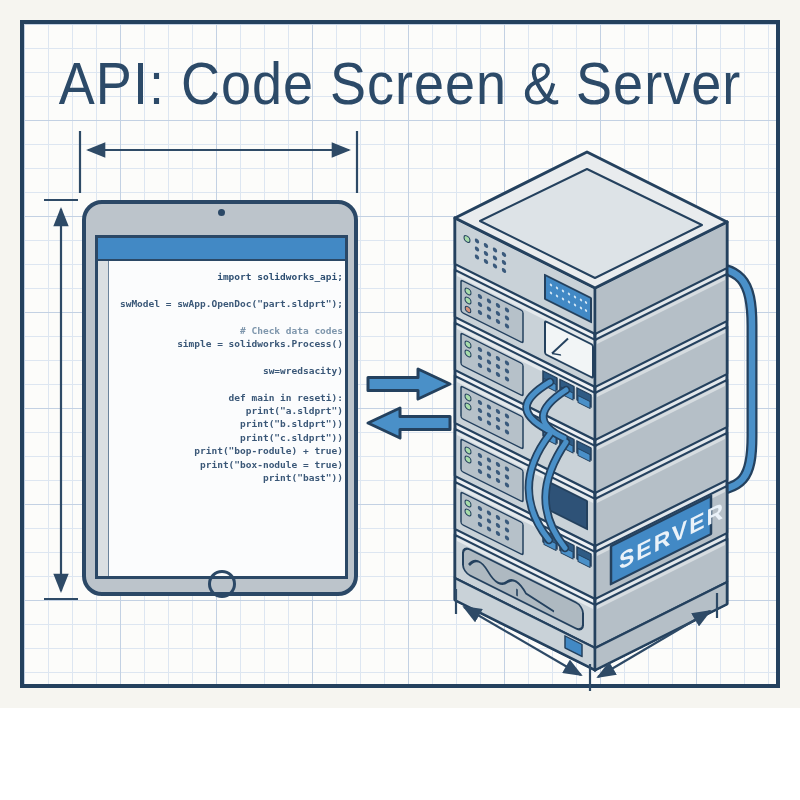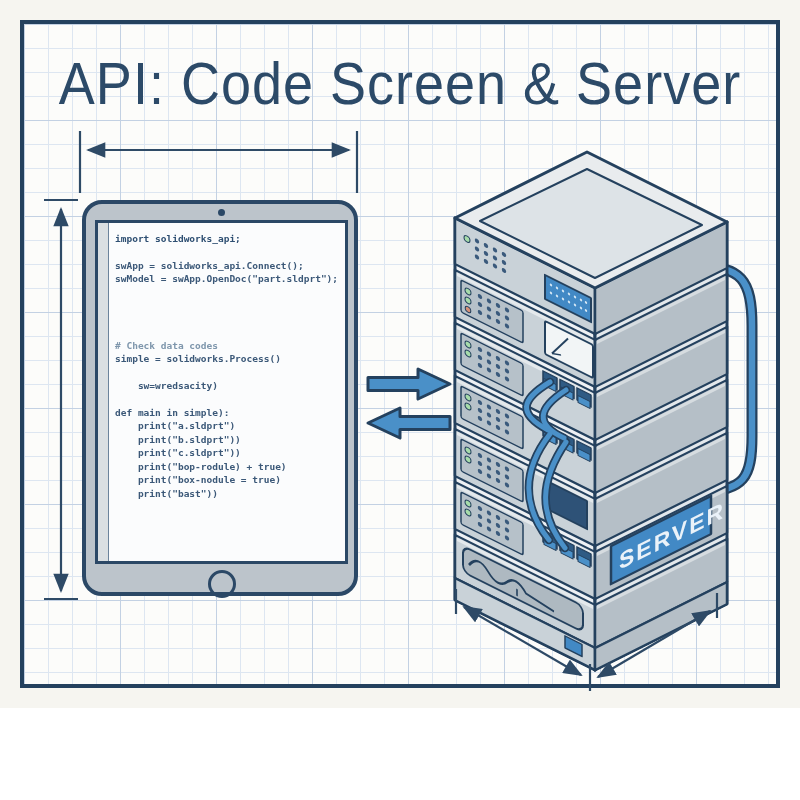--- a/index.html
+++ b/index.html
@@ -15,30 +15,30 @@
          background-size:96px 96px,96px 96px,24px 24px,24px 24px;}
   .title{position:absolute;left:0;top:50px;width:800px;text-align:center;
          font-size:54px;font-weight:500;letter-spacing:1px;color:#2c4a68;
          transform:scaleY(1.08);transform-origin:top center;white-space:nowrap;}
   .overlay{position:absolute;left:0;top:0;}
   
   .tablet{position:absolute;left:82px;top:200px;width:268px;height:388px;
           background:#bcc4cb;border:4px solid #2b4866;border-radius:20px;}
   .camera{position:absolute;left:132px;top:5px;width:7px;height:7px;border-radius:50%;
           background:#2b4866;}
-  .screen{position:absolute;left:9px;top:16px;width:247px;height:338px;
-          background:#fbfcfd;border:3px solid #2b4866;display:flex;flex-direction:row;}
+  .screen{position:absolute;left:9px;top:31px;width:247px;height:338px;
+          background:#fbfcfd;border:3px solid #2b4866;display:flex;flex-direction:column;text-align:right;}
   .titlebar{height:21px;background:#4289c5;border-bottom:2px solid #2b4866;flex:none;}
   .screen-body{flex:1;display:flex;min-height:0;}
   .gutter{width:10px;background:#dadfe2;border-right:1px solid #6b839b;flex:none;}
   .code{flex:1;padding:9px 2px 0 6px;overflow:hidden;
         font-family:"DejaVu Sans Mono",monospace;font-size:9.5px;line-height:13.4px;
         font-weight:bold;color:#3b5878;}
   .codeline{white-space:pre;}
-  .codeline.comment{color:#7e96ac;margin-top:40px;}
+  .codeline.comment{color:#7e96ac;}
   .codeline.kw{color:#2e4f72;}
   .home{position:absolute;left:122px;top:366px;width:22px;height:22px;border-radius:50%;
         border:3px solid #2b4866;background:transparent;}
 </style>
 </head>
 <body>
 
 <div class="stage">
   <div class="frame"></div>
 
@@ -318,29 +318,28 @@
 
   <div class="tablet">
     <div class="camera"></div>
     <div class="screen">
       <div class="titlebar"></div>
       <div class="screen-body">
         <div class="gutter"></div>
         <div class="code">
             <div class="codeline kw">import solidworks_api;</div>
             <div class="codeline"> </div>
-            <div class="codeline">swApp = solidworks_api.Connect();</div>
             <div class="codeline">swModel = swApp.OpenDoc("part.sldprt");</div>
             <div class="codeline"> </div>
             <div class="codeline comment"># Check data codes</div>
             <div class="codeline">simple = solidworks.Process()</div>
             <div class="codeline"> </div>
             <div class="codeline">    sw=wredsacity)</div>
             <div class="codeline"> </div>
-            <div class="codeline">def main in simple):</div>
+            <div class="codeline">def main in reseti):</div>
             <div class="codeline">    print("a.sldprt")</div>
             <div class="codeline">    print("b.sldprt"))</div>
             <div class="codeline">    print("c.sldprt"))</div>
             <div class="codeline">    print("bop-rodule) + true)</div>
             <div class="codeline">    print("box-nodule = true)</div>
             <div class="codeline">    print("bast"))</div>
             <div class="codeline"> </div>
           </div>
       </div>
     </div>

